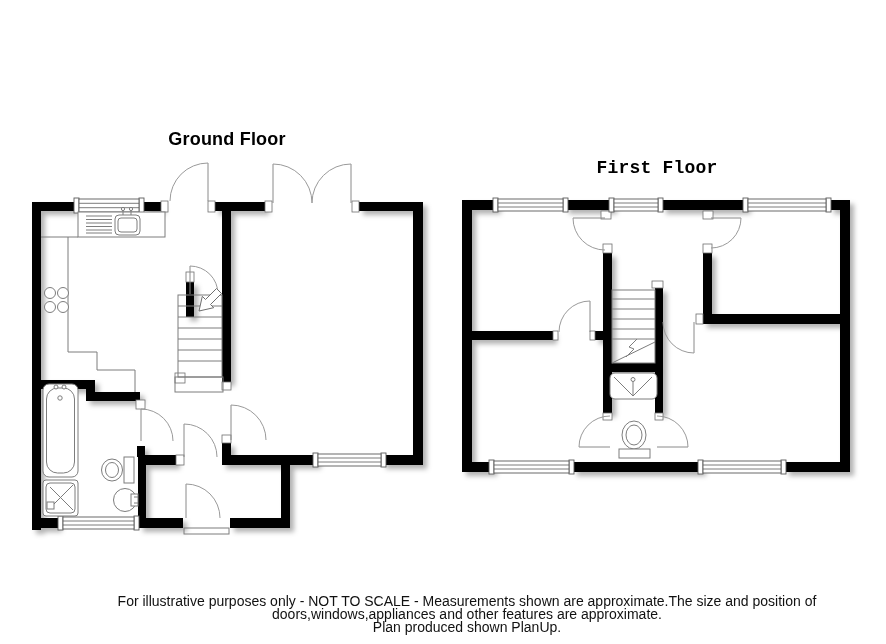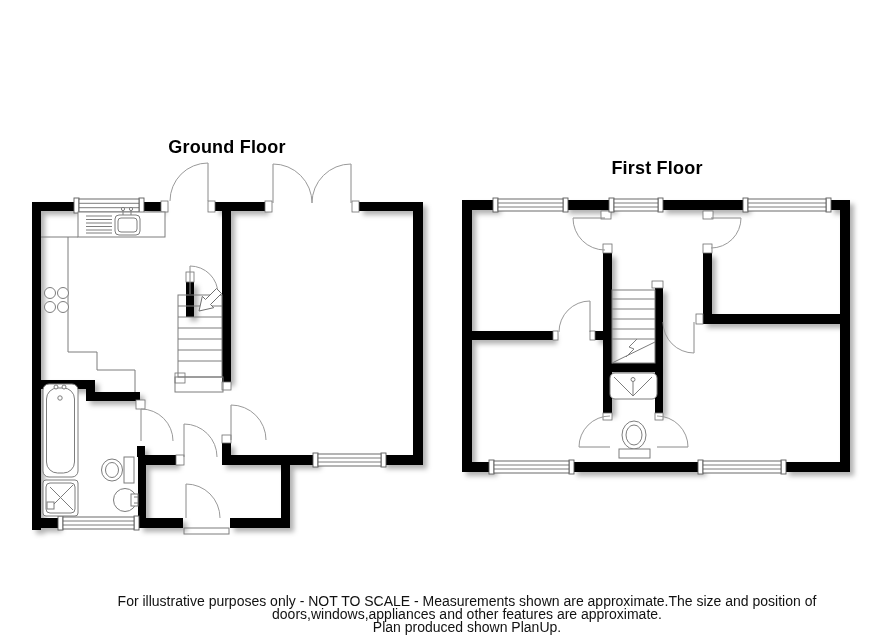--- a/index.html
+++ b/index.html
@@ -5,22 +5,22 @@
   html,body{margin:0;padding:0;background:#ffffff;}
   .stage{
     position:relative;width:886px;height:644px;background:#ffffff;
     font-family:"Liberation Sans", sans-serif;overflow:hidden;
   }
   .stage svg{position:absolute;left:0;top:0;}
   .plan-title{
     position:absolute;width:240px;text-align:center;
     font-size:18px;font-weight:bold;color:#000;letter-spacing:0.2px;
   }
-  #title-ground{left:107px;top:129px;margin-top:8px;}
-  #title-first{left:537px;top:158px;}
+  #title-ground{left:107px;top:129px;}
+  #title-first{left:537px;top:158px;font-family:Liberation Mono, monospace;}
   .footer{
     position:absolute;left:0;top:595px;width:886px;text-align:center;
     font-size:14px;line-height:13px;color:#111;padding-left:24px;
   }
   
   .wall{fill:#000000;}
   .jamb{fill:#ffffff;stroke:#6f6f6f;stroke-width:0.8;}
   .thin{fill:none;stroke:#7d7d7d;stroke-width:1;}
   .fixture{fill:#ffffff;stroke:#7d7d7d;stroke-width:1;}
   .arc{fill:none;stroke:#9a9a9a;stroke-width:1;}

